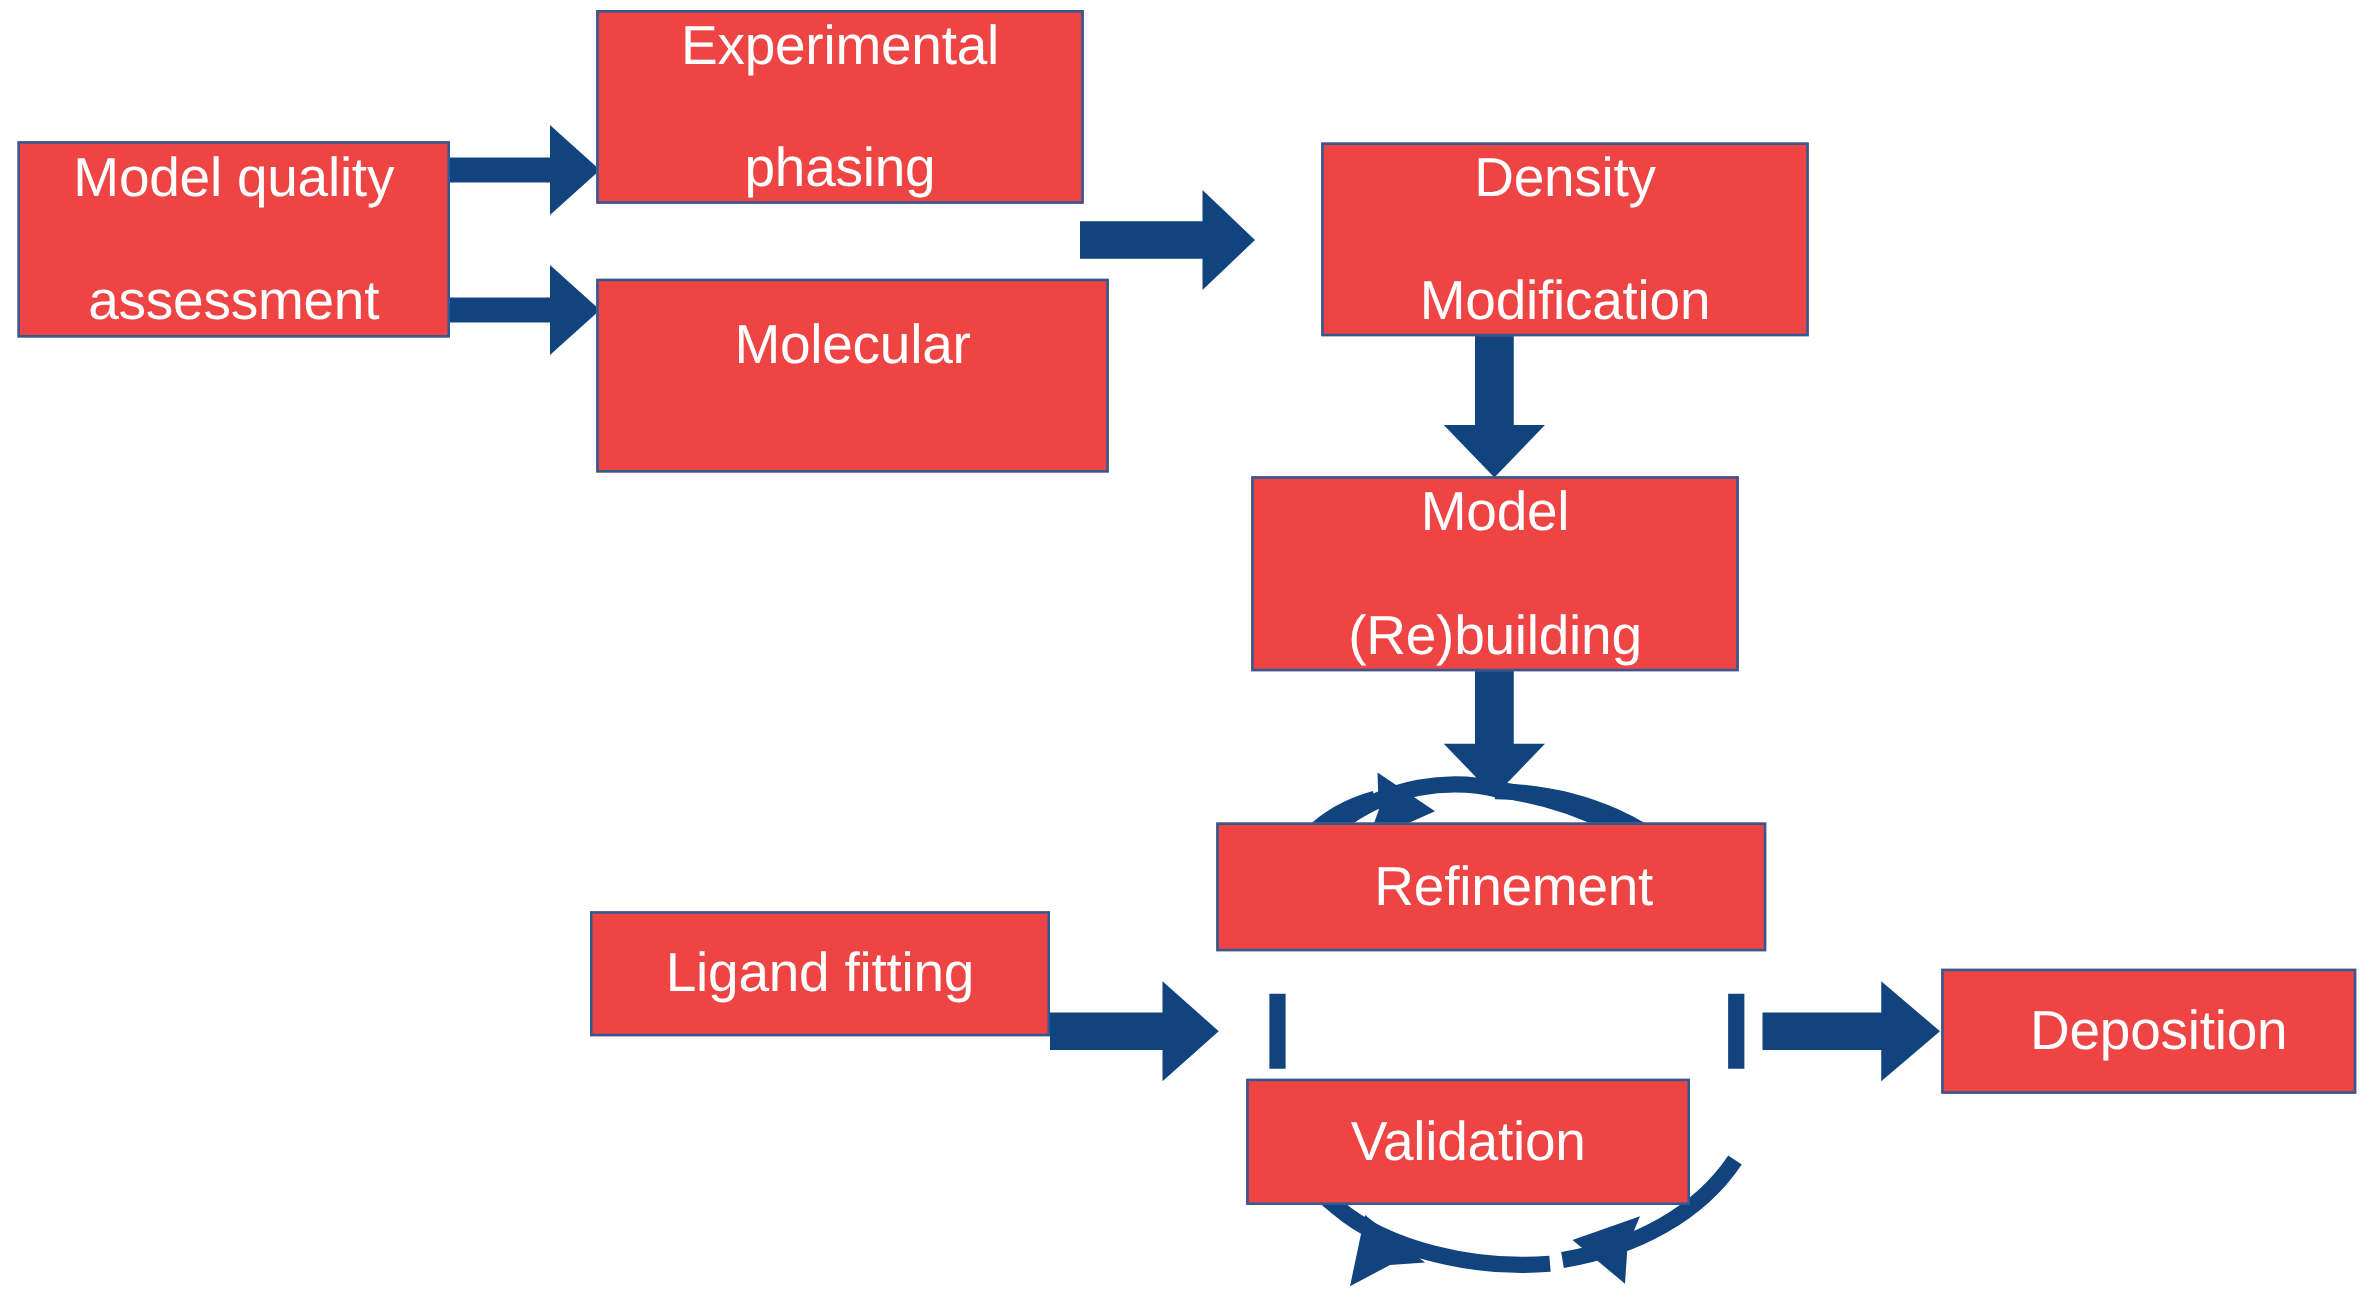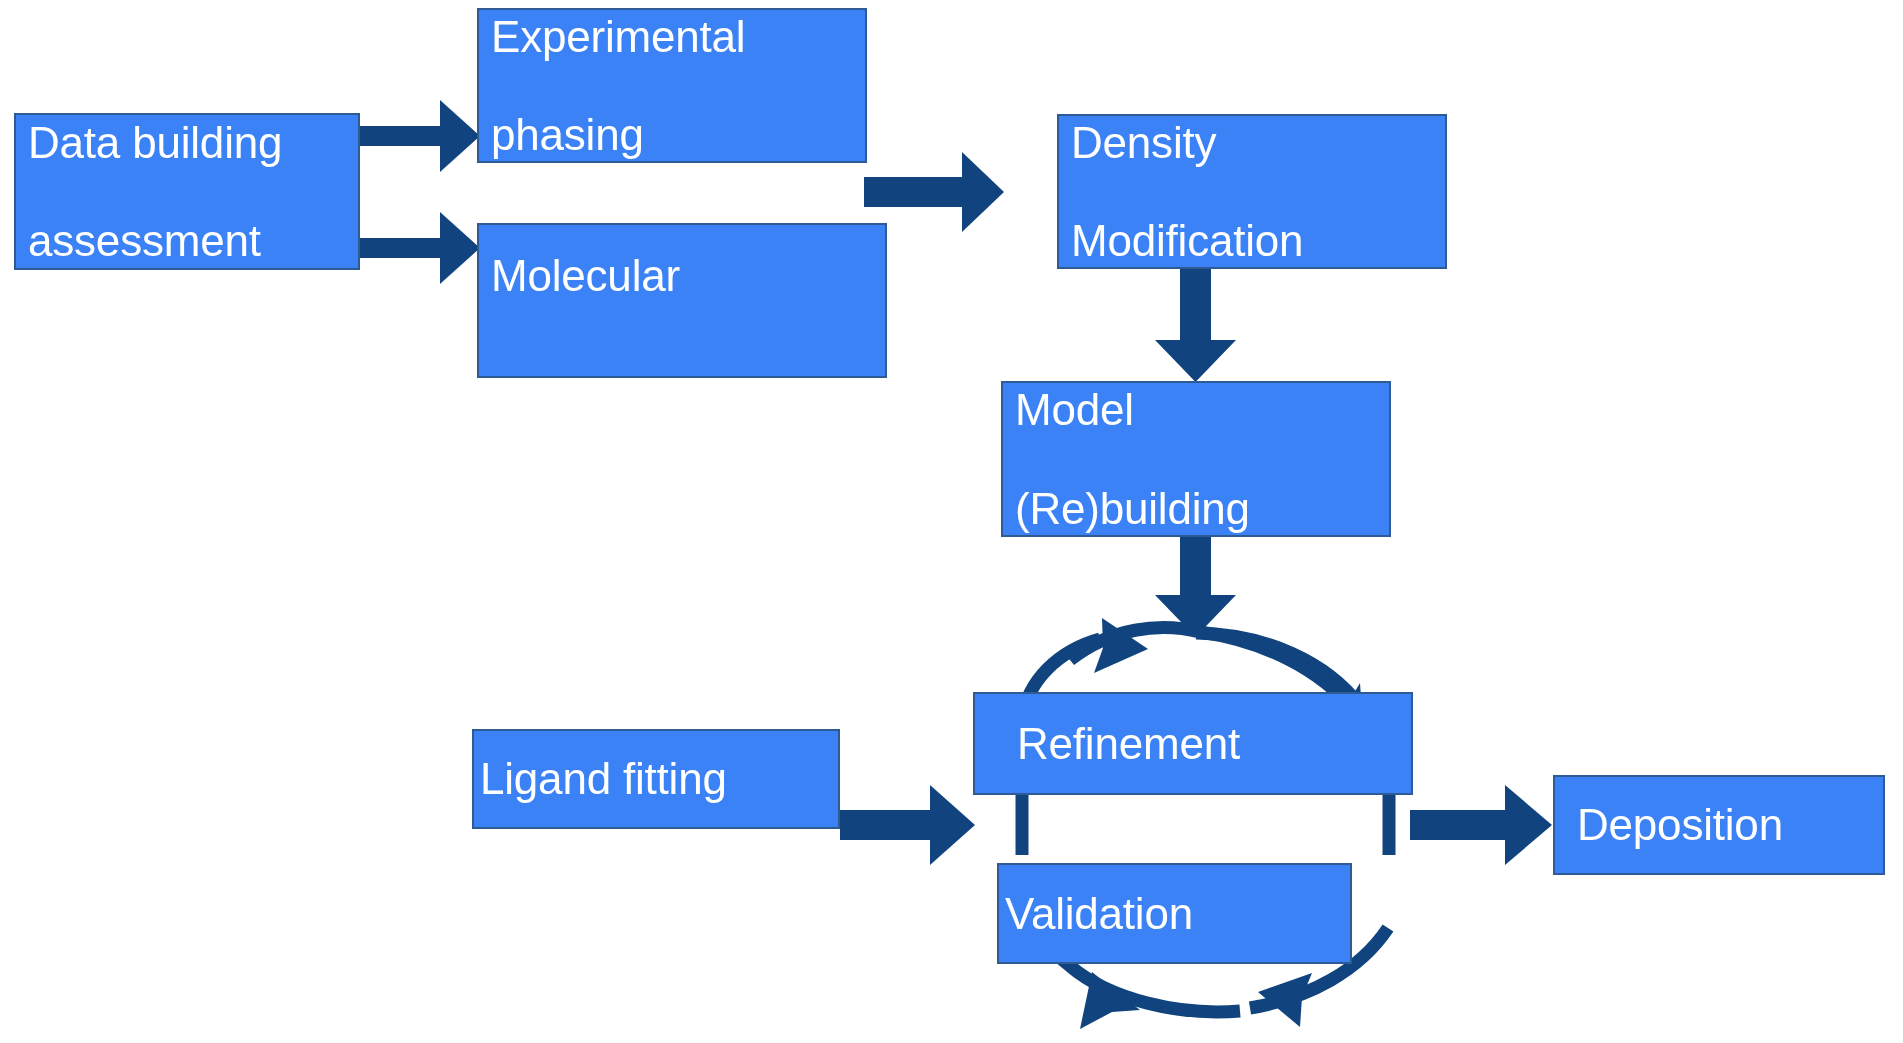--- a/index.html
+++ b/index.html
@@ -12,26 +12,27 @@
   }
   #canvas {
     position: relative;
     width: 1903px;
     height: 1043px;
     background: #ffffff;
     overflow: hidden;
   }
   .node {
     position: absolute;
-    background: #3b82f6;
+    background: #ef4444;
     border: 2px solid #2E5B93;
     box-sizing: border-box;
     display: flex;
     align-items: center;
     justify-content: center;
+    text-align: center;
     color: #ffffff;
     font-family: "Liberation Sans", sans-serif;
     font-size: 44px;
     line-height: 1.12;
     letter-spacing: -0.2px;
     z-index: 5;
   }
   .node span {
     display: block;
     width: 100%;
@@ -122,40 +123,40 @@
     <g>
       <path d="M 1022 795 L 1022 855" stroke="#11447E" stroke-width="13" fill="none"></path>
     </g>
 
     <g>
       <path d="M 1389 795 L 1389 855" stroke="#11447E" stroke-width="13" fill="none"></path>
     </g>
   </svg>
 
   <div class="node" style="left:14px; top:113px; width:346px; height:157px;">
-    <span><span>Data building</span><br><span>assessment</span></span>
+    <span><span>Model quality</span><br><span>assessment</span></span>
   </div>
 
   <div class="node" style="left:477px; top:8px; width:390px; height:155px;">
     <span><span>Experimental</span><br><span>phasing</span></span>
   </div>
 
   <div class="node" style="left:477px; top:223px; width:410px; height:155px;">
     <span><span>Molecular</span><br></span>
   </div>
 
   <div class="node" style="left:1057px; top:114px; width:390px; height:155px;">
     <span><span>Density</span><br><span>Modification</span></span>
   </div>
 
   <div class="node" style="left:1001px; top:381px; width:390px; height:156px;">
     <span><span>Model</span><br><span>(Re)building</span></span>
   </div>
 
-  <div class="node" style="left:973px; top:692px; width:440px; height:103px; z-index:6;padding-left:36px;">
+  <div class="node" style="left:973px; top:658px; width:440px; height:103px; z-index:6;padding-left:36px;">
     <span>Refinement</span>
   </div>
 
   <div class="node" style="left:997px; top:851px; width:355px; height:101px; z-index:6;margin-top:12px;">
     <span>Validation</span>
   </div>
 
   <div class="node" style="left:472px; top:729px; width:368px; height:100px;">
     <span>Ligand fitting</span>
   </div>

